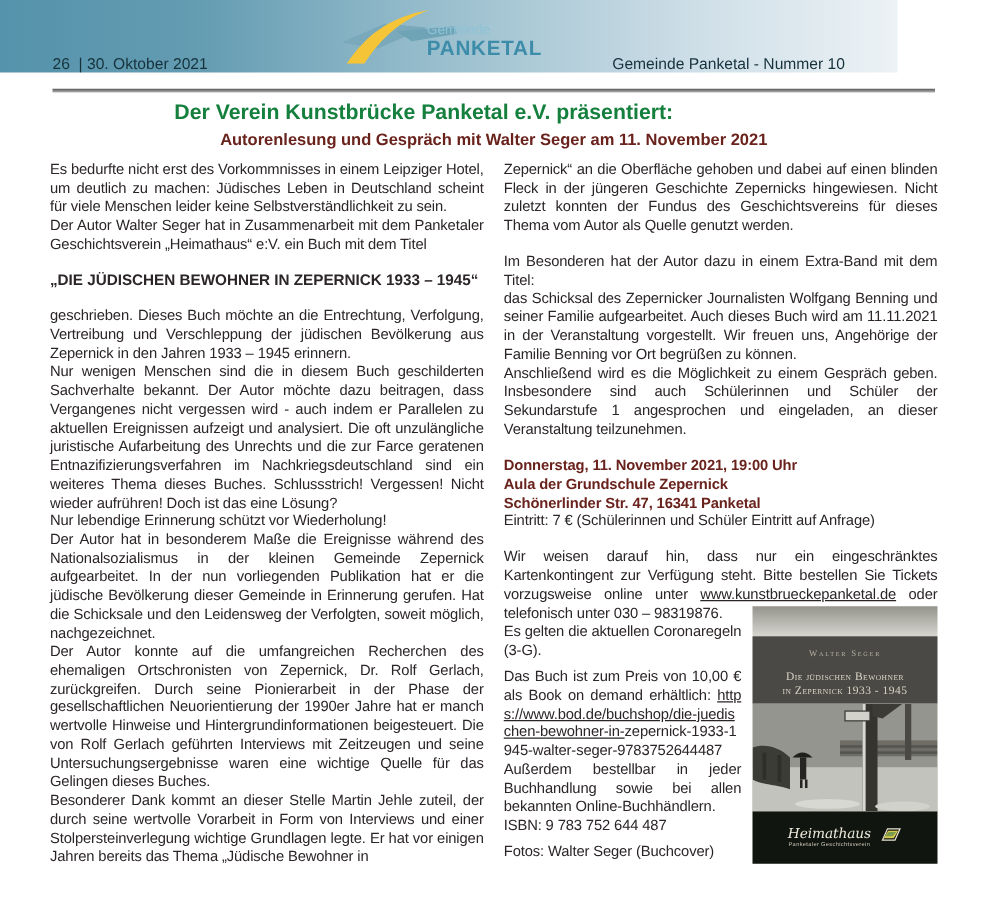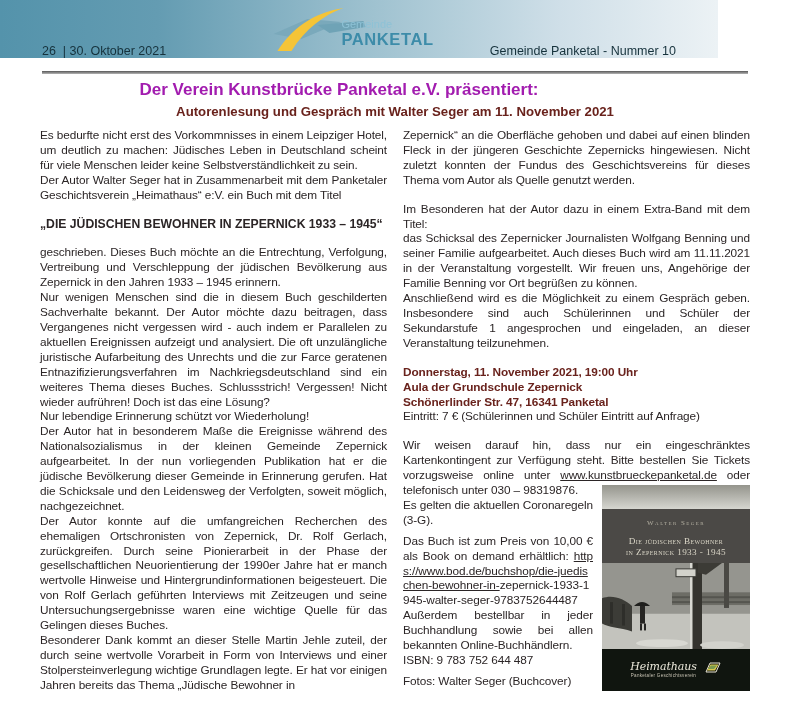--- a/index.html
+++ b/index.html
@@ -18,21 +18,21 @@
   .band-right { margin-left:auto; margin-right:42px; font-size:12.5px; color:#16323c; }
   .logo { position:absolute; left:50%; top:7px; transform:translateX(-54%); display:flex; align-items:flex-end; }
   .logo svg { display:block; }
   .logo-text { display:flex; flex-direction:column; line-height:1.05; margin-left:-26px; margin-bottom:3px; }
   .logo-top { font-size:11px; color:#8ec2d6; }
   .logo-bottom { font-size:16.5px; font-weight:bold; color:#3d8ca9; letter-spacing:0.6px; }
   
   .rule { position:absolute; top:71px; left:42px; width:706px; height:3px;
           background:linear-gradient(#565656,#b5b5b5); }
   .h1 { position:absolute; top:80px; left:0; width:678px; text-align:center;
-        font-size:17px; font-weight:bold; color:#a21caf; }
+        font-size:17px; font-weight:bold; color:#15803d; }
   .h2 { position:absolute; top:104px; left:0; width:790px; text-align:center;
         font-size:13.2px; font-weight:bold; color:#69221c; }
   
   .columns { position:absolute; top:128px; left:40px; width:710px; display:flex; gap:16px; }
   .col { width:347px; font-size:11.8px; line-height:14.9px; text-align:justify;
          letter-spacing:-0.1px; color:#2b2526; }
   .col p { margin:0; }
   .booktitle { font-weight:bold; font-size:12.2px; letter-spacing:0; margin:14px 0 !important; text-align:left !important; }
   .bold { font-weight:bold; }
   .maroon { color:#69221c; }

